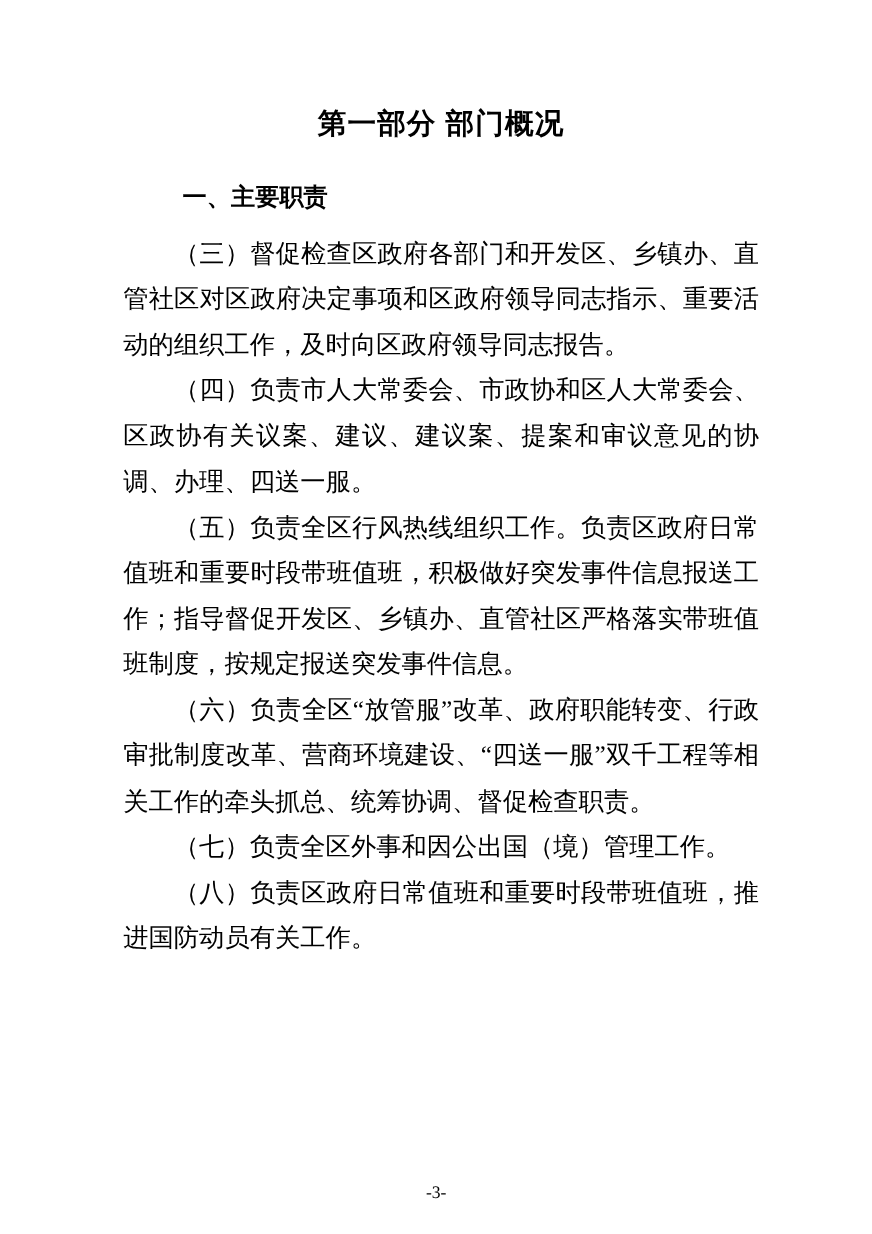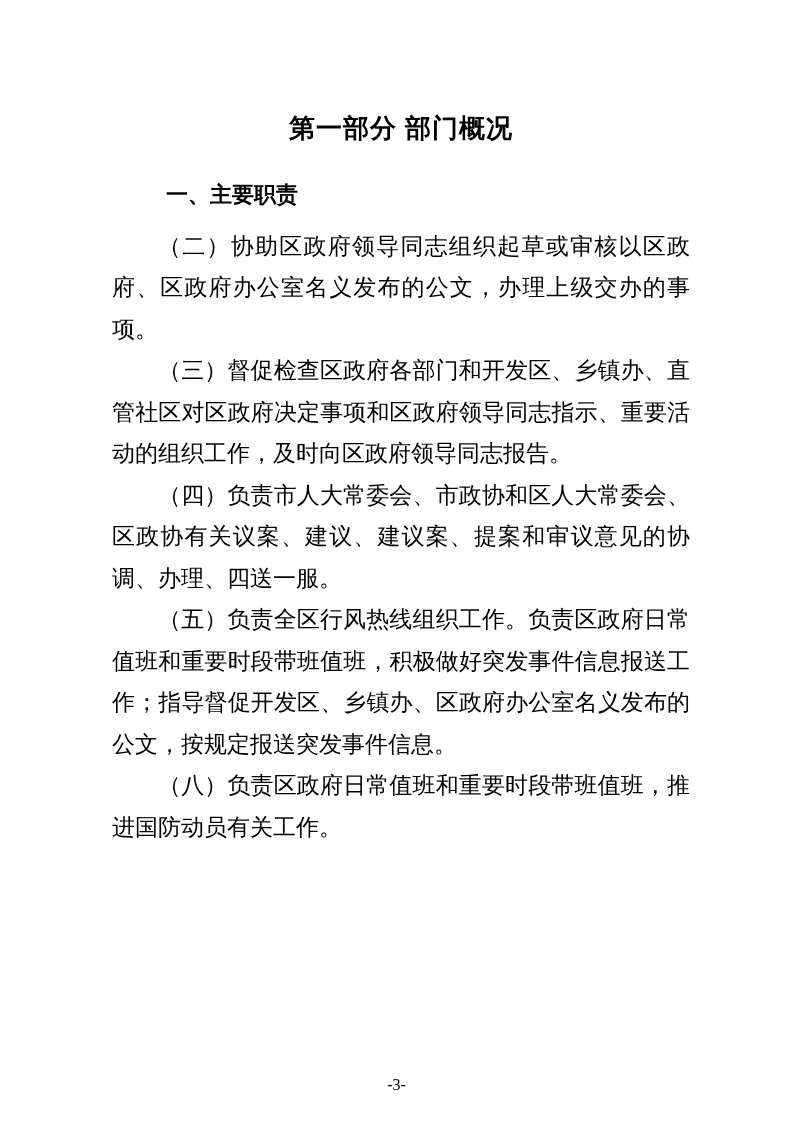--- a/index.html
+++ b/index.html
@@ -11,21 +11,21 @@
     position: relative;
     width: 793px;
     height: 1122px;
     background: #ffffff;
     color: #000000;
     overflow: hidden;
   }
   .content {
     position: absolute;
     left: 112px;
-    top: 109px;
+    top: 93px;
     width: 578px;
   }
   .doc-title {
     margin: 0 0 27px 0;
     font-family: "Liberation Sans", sans-serif;
     font-weight: 700;
     font-size: 26px;
     line-height: 38px;
     text-align: center;
     letter-spacing: 1px;
@@ -62,20 +62,21 @@
     color: #000000;
   }
 </style>
 </head>
 <body>
 
 <div class="page">
   <div class="content">
     <h1 class="doc-title">第一部分 部门概况</h1>
     <h2 class="section-heading">一、主要职责</h2>
-    <p class="body-para">（二）协助区政府领导同志组织起草或审核以区政府、区政府办公室名义发布的公文，办理上级交办的事项。</p>
     <p class="body-para">（三）督促检查区政府各部门和开发区、乡镇办、直管社区对区政府决定事项和区政府领导同志指示、重要活动的组织工作，及时向区政府领导同志报告。</p>
     <p class="body-para">（四）负责市人大常委会、市政协和区人大常委会、区政协有关议案、建议、建议案、提案和审议意见的协调、办理、四送一服。</p>
-    <p class="body-para">（五）负责全区行风热线组织工作。负责区政府日常值班和重要时段带班值班，积极做好突发事件信息报送工作；指导督促开发区、乡镇办、区政府办公室名义发布的公文，按规定报送突发事件信息。</p>
+    <p class="body-para">（五）负责全区行风热线组织工作。负责区政府日常值班和重要时段带班值班，积极做好突发事件信息报送工作；指导督促开发区、乡镇办、直管社区严格落实带班值班制度，按规定报送突发事件信息。</p>
+    <p class="body-para">（六）负责全区“放管服”改革、政府职能转变、行政审批制度改革、营商环境建设、“四送一服”双千工程等相关工作的牵头抓总、统筹协调、督促检查职责。</p>
+    <p class="body-para">（七）负责全区外事和因公出国（境）管理工作。</p>
     <p class="body-para">（八）负责区政府日常值班和重要时段带班值班，推进国防动员有关工作。</p>
   </div>
   <div class="page-number">-3-</div>
 </div>
 
 </body></html>

